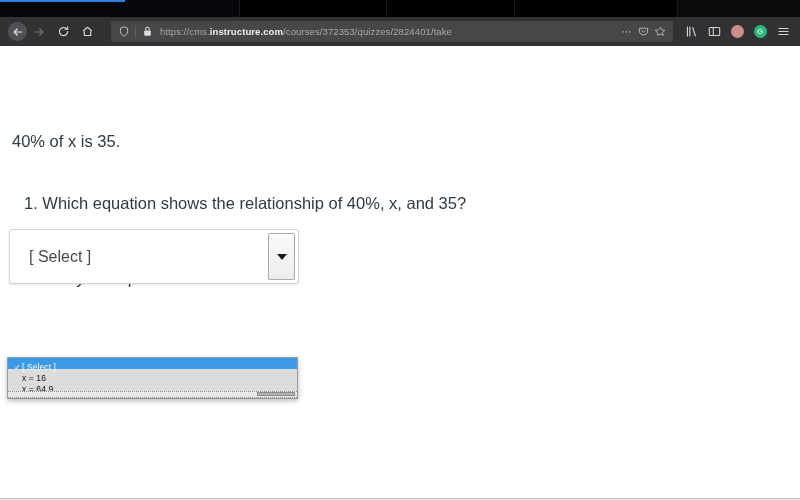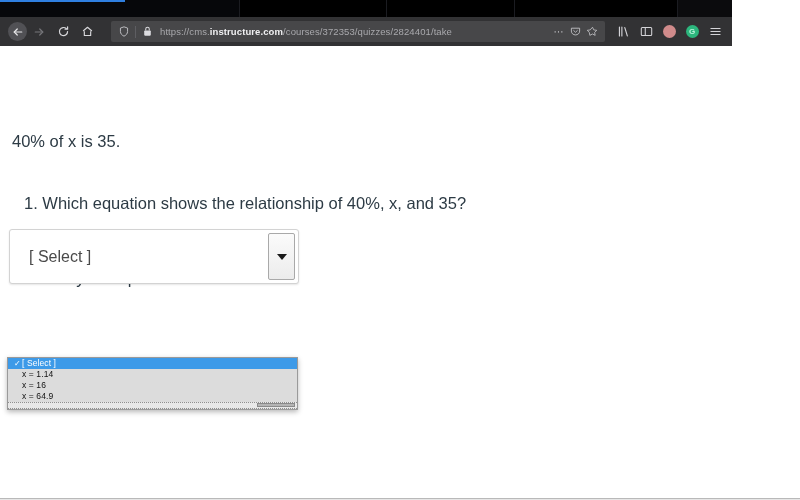--- a/index.html
+++ b/index.html
@@ -9,21 +9,21 @@
   }
   body {
     width: 800px;
     height: 500px;
     overflow: hidden;
     font-family: "Liberation Sans", sans-serif;
   }
 
   
   #browser-chrome {
-    width: 732px;
+    width: 800px;
   }
 
   #tab-strip {
     position: relative;
     height: 17px;
     background: #000000;
   }
   #tab-strip .tab-slot {
     position: absolute;
     top: 0;
@@ -234,21 +234,21 @@
     left: 7px;
     top: 311px;
     width: 291px;
     box-sizing: border-box;
     background: #dcdcdc;
     border: 1px solid #9a9a9a;
     box-shadow: 0 2px 5px rgba(0,0,0,0.28);
   }
   #select-2-popup .opt {
     height: 11px;
-    line-height: 11px;
+    line-height: 19px;
     font-size: 8.5px;
     color: #111111;
     padding-left: 14px;
     position: relative;
     white-space: nowrap;
     letter-spacing: 0.1px;
   }
   #select-2-popup .opt.selected {
     background: #3d9ae8;
     color: #ffffff;
@@ -405,21 +405,20 @@
     <div class="sel-value">[ Select ]</div>
     <div class="sel-arrow-btn">
       <span class="caret-down"></span>
     </div>
   </div>
 
   <p class="q-text second">2. Use your equation to find x.</p>
 
   <div id="select-2-popup">
     <div class="opt selected"><span class="check">✓</span><span>[ Select ]</span></div>
-    <div class="opt"><span>x = 1.14</span></div>
     <div class="opt"><span>x = 16</span></div>
     <div class="opt"><span>x = 64.9</span></div>
     <div id="popup-grip-row">
       <div id="popup-grip"></div>
     </div>
   </div>
 
   <div id="page-rule"></div>
 </div>
 

